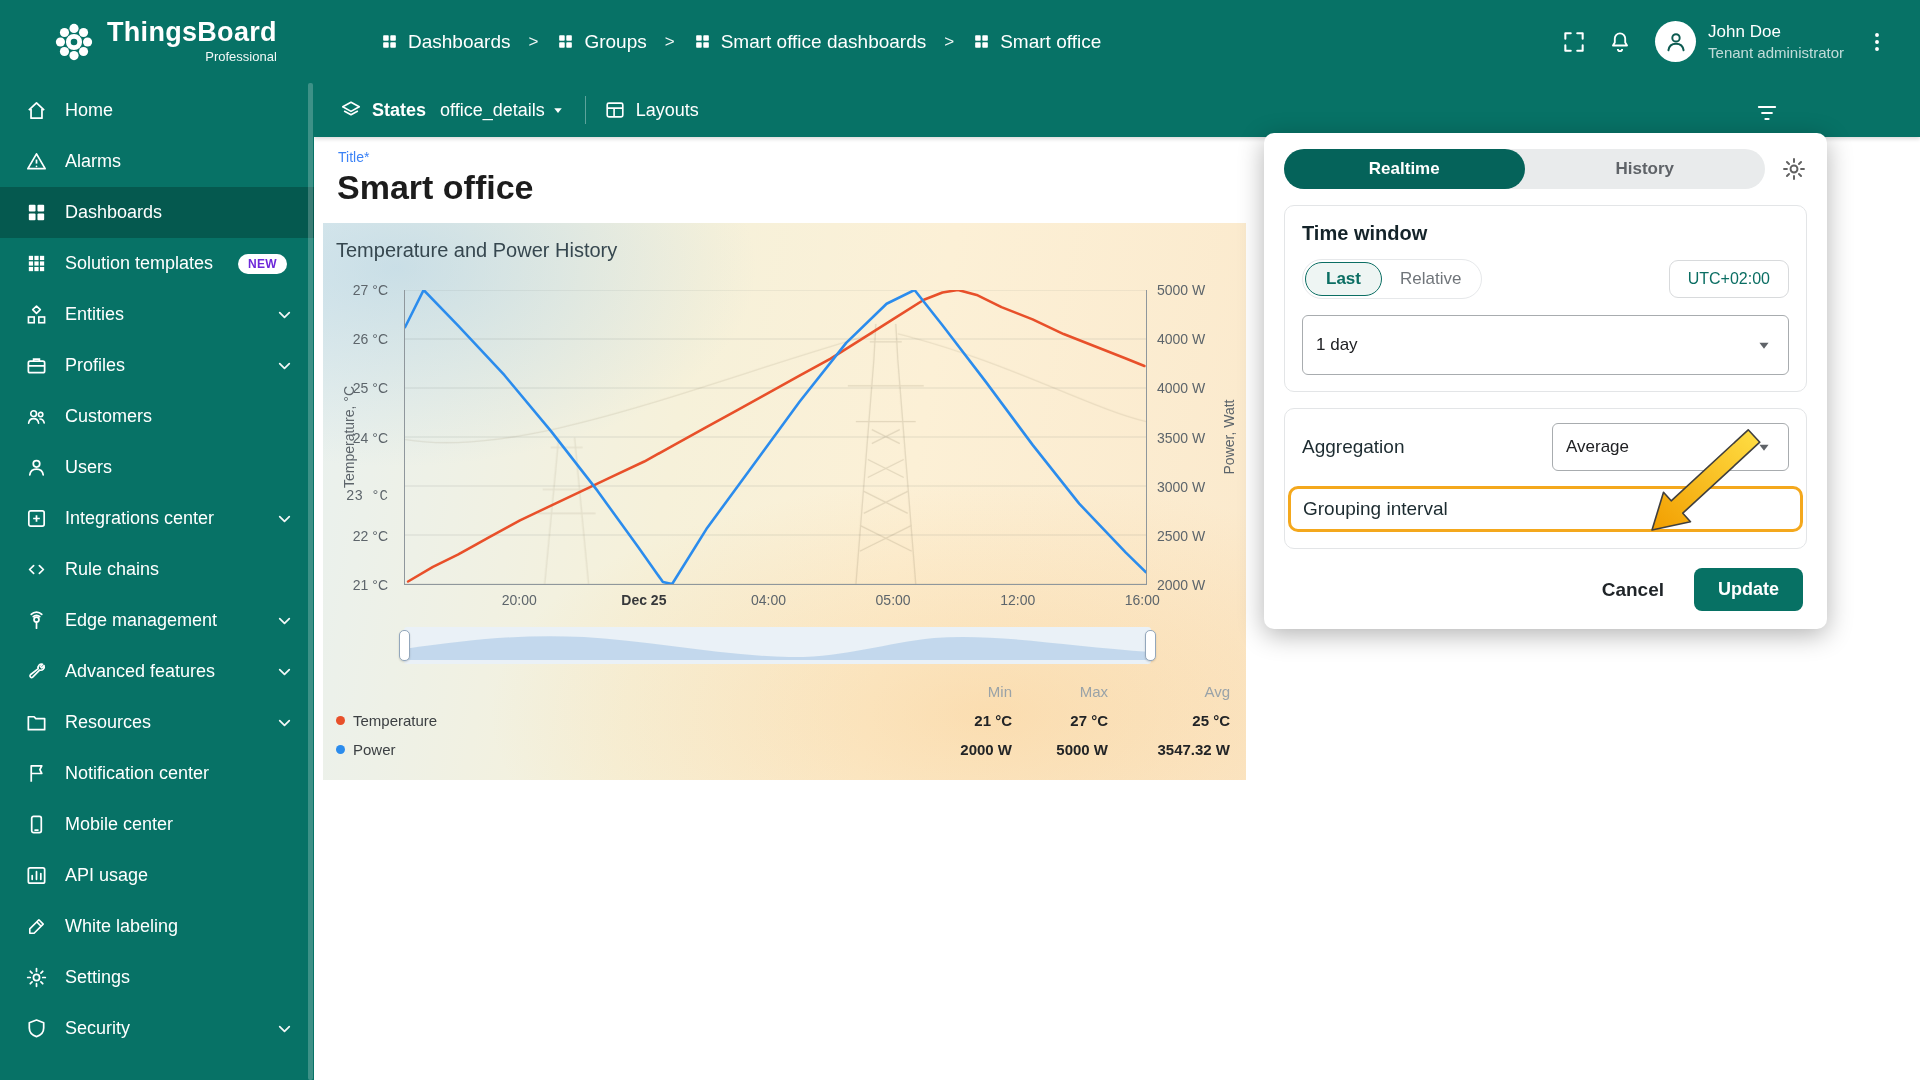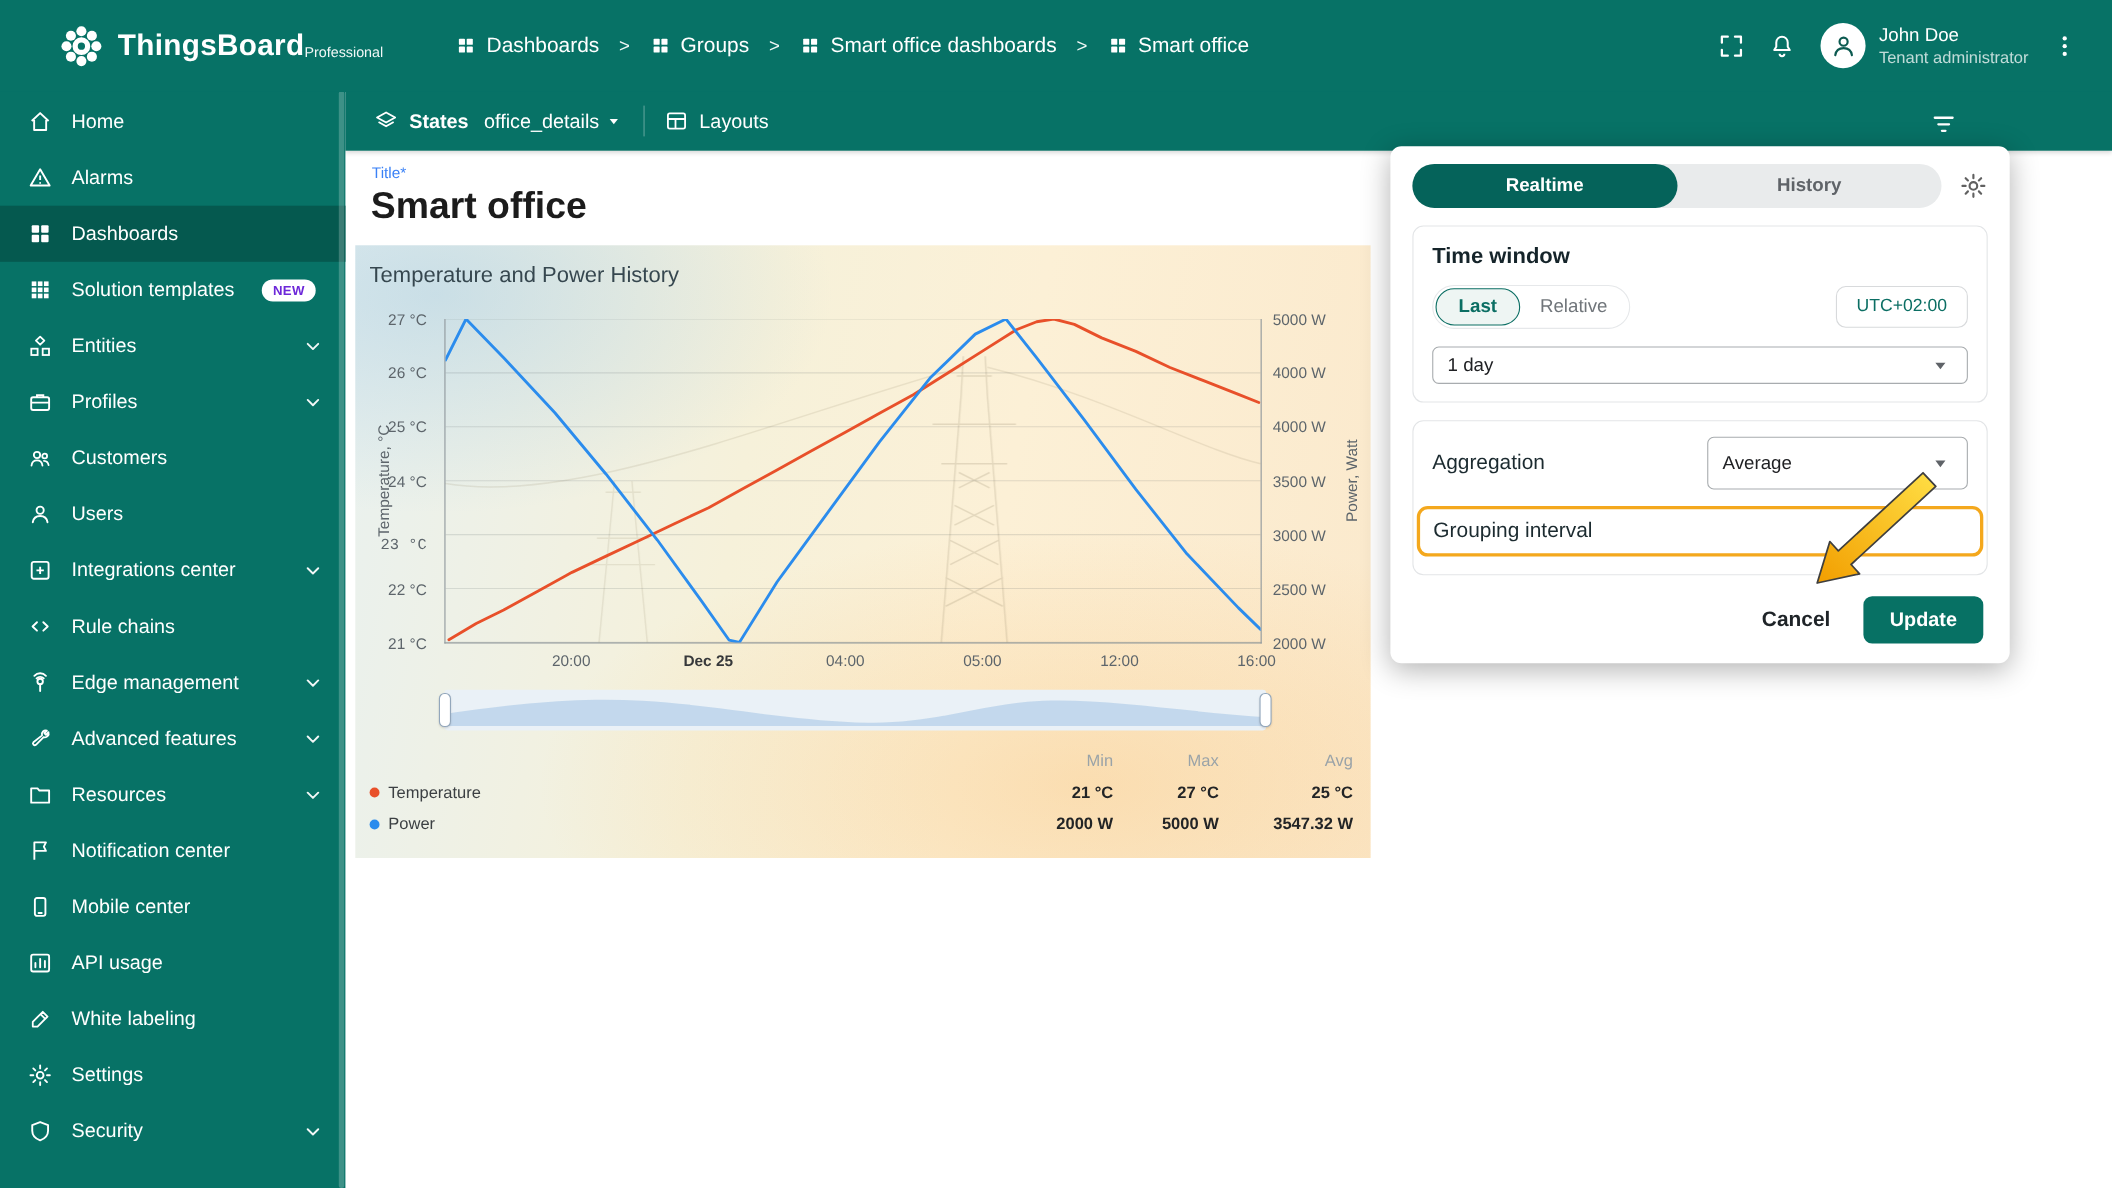--- a/index.html
+++ b/index.html
@@ -11,21 +11,21 @@
   html,body{width:1920px;height:1080px;overflow:hidden;}
   body{font-family:"Liberation Sans", sans-serif; color:var(--text); background:#fff;}
   .app{position:relative;width:1920px;height:1080px;overflow:hidden;background:#fff;}
   [data-interactable="true"]{cursor:pointer;}
   .ic{display:block;width:22px;height:22px;}
 
   
   .topbar{position:absolute;left:0;top:0;right:0;height:83px;background:var(--teal);display:flex;align-items:center;color:#fff;z-index:20;}
   .logo{flex:0 0 314px;display:flex;align-items:center;padding-left:52px;gap:11px;}
   .logo-ic{width:44px;height:44px;}
-  .logo-text{display:flex;flex-direction:row;align-items:flex-end;}
+  .logo-text{display:flex;flex-direction:column;align-items:flex-end;}
   .logo-name{font-size:27px;font-weight:700;letter-spacing:.3px;line-height:1;}
   .logo-sub{font-size:13px;opacity:.95;margin-top:3px;}
   .breadcrumbs{display:flex;align-items:center;margin-left:66px;font-size:19px;}
   .bc-item{display:flex;align-items:center;gap:9px;}
   .bc-ic{width:19px;height:19px;}
   .bc-sep{margin:0 18px;font-size:17px;opacity:.95;}
   .topbar-right{margin-left:auto;display:flex;align-items:center;padding-right:20px;}
   .icon-btn{width:46px;height:44px;display:flex;align-items:center;justify-content:center;border-radius:50%;color:#fff;}
   .icon-btn .ic{width:26px;height:26px;}
   .avatar{width:41px;height:41px;border-radius:50%;background:#fff;color:#0c5a50;display:flex;align-items:center;justify-content:center;margin:0 12px 0 12px;}
@@ -98,21 +98,21 @@
   .seg-opt.active{background:var(--teal-deep);color:#fff;}
   .popup-gear{color:#616161;}
   .popup-gear .ic{width:26px;height:26px;}
   .tw-card{border:1px solid var(--border);border-radius:10px;margin-top:16px;padding:16px 17px;}
   .tw-head{font-size:20px;font-weight:700;color:#15242a;margin-bottom:14px;}
   .tw-row{display:flex;align-items:center;justify-content:space-between;}
   .pill-group{display:flex;align-items:center;border:1px solid #e6e8ea;border-radius:20px;padding:2px;}
   .pill-active{border:1.5px solid #0b6e63;background:#eef5f3;color:#0b6e63;border-radius:17px;padding:6px 20px;font-weight:700;}
   .pill-plain{padding:6px 18px;color:#70757a;}
   .utc-btn{border:1px solid #d8dadc;border-radius:9px;padding:9px 18px;color:#0b6e63;font-size:16px;}
-  .dd{border:1px solid var(--dd-border);border-radius:6px;height:34px;display:flex;align-items:center;justify-content:space-between;padding:0 13px;color:var(--text);background:#fff;}
+  .dd{border:1px solid var(--dd-border);border-radius:6px;height:60px;display:flex;align-items:center;justify-content:space-between;padding:0 13px;color:var(--text);background:#fff;}
   .dd .caret{width:22px;height:22px;color:#5f6368;}
   .dd-full{margin-top:16px;}
   .agg-card{border:1px solid var(--border);border-radius:10px;margin-top:16px;padding:14px 17px 16px;}
   .agg-row{display:flex;align-items:center;justify-content:space-between;}
   .agg-label{font-size:19px;color:#1c2b30;}
   .dd-sm{width:237px;height:48px;}
   .group-wrap{margin:15px -14px 0;border:3px solid var(--highlight);border-radius:10px;padding:9px 12px;display:flex;align-items:center;justify-content:space-between;}
   .dd-group{color:#5d6b68;position:relative;}
   .dd-group .dd-value{position:relative;z-index:1;}
   .hl-underline{position:absolute;left:10px;bottom:7px;width:78px;height:5px;background:#ffd63a;border-radius:3px;transform:rotate(-2deg);z-index:0;}

